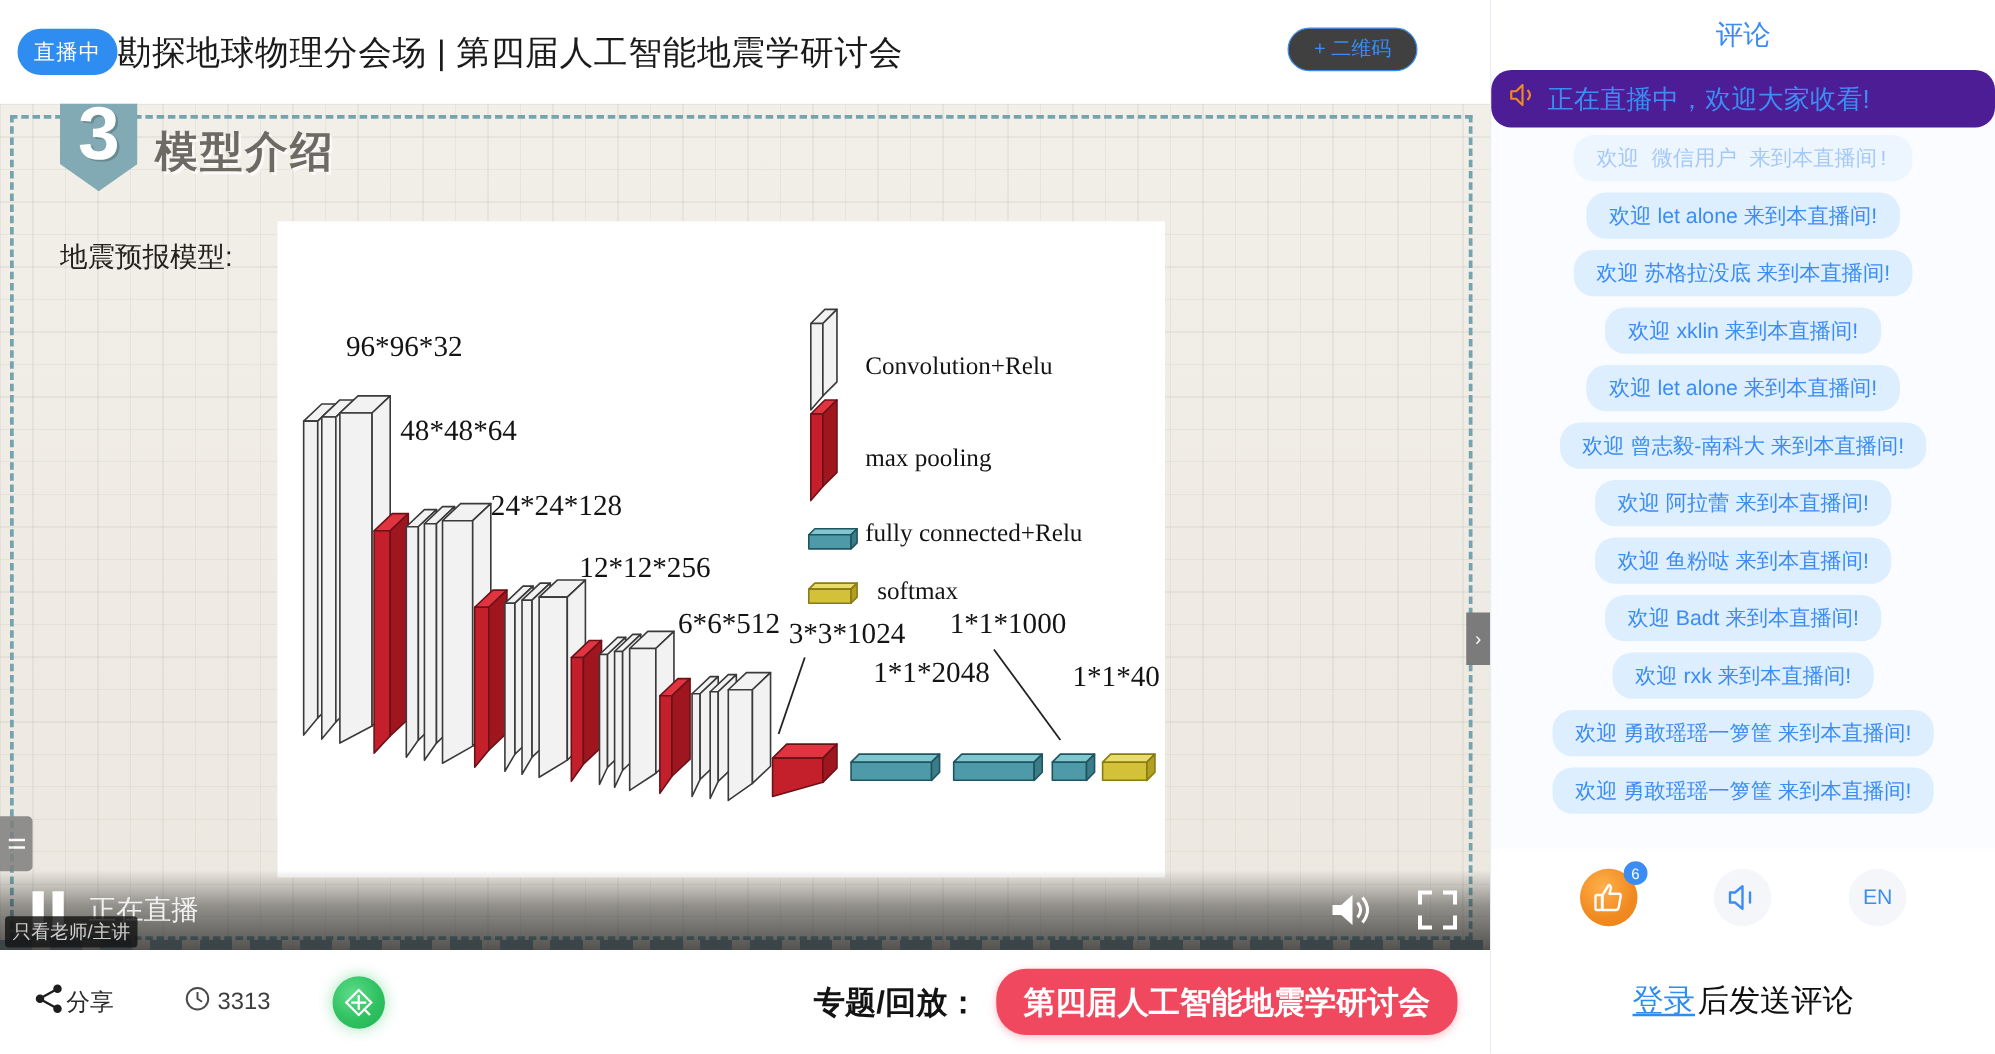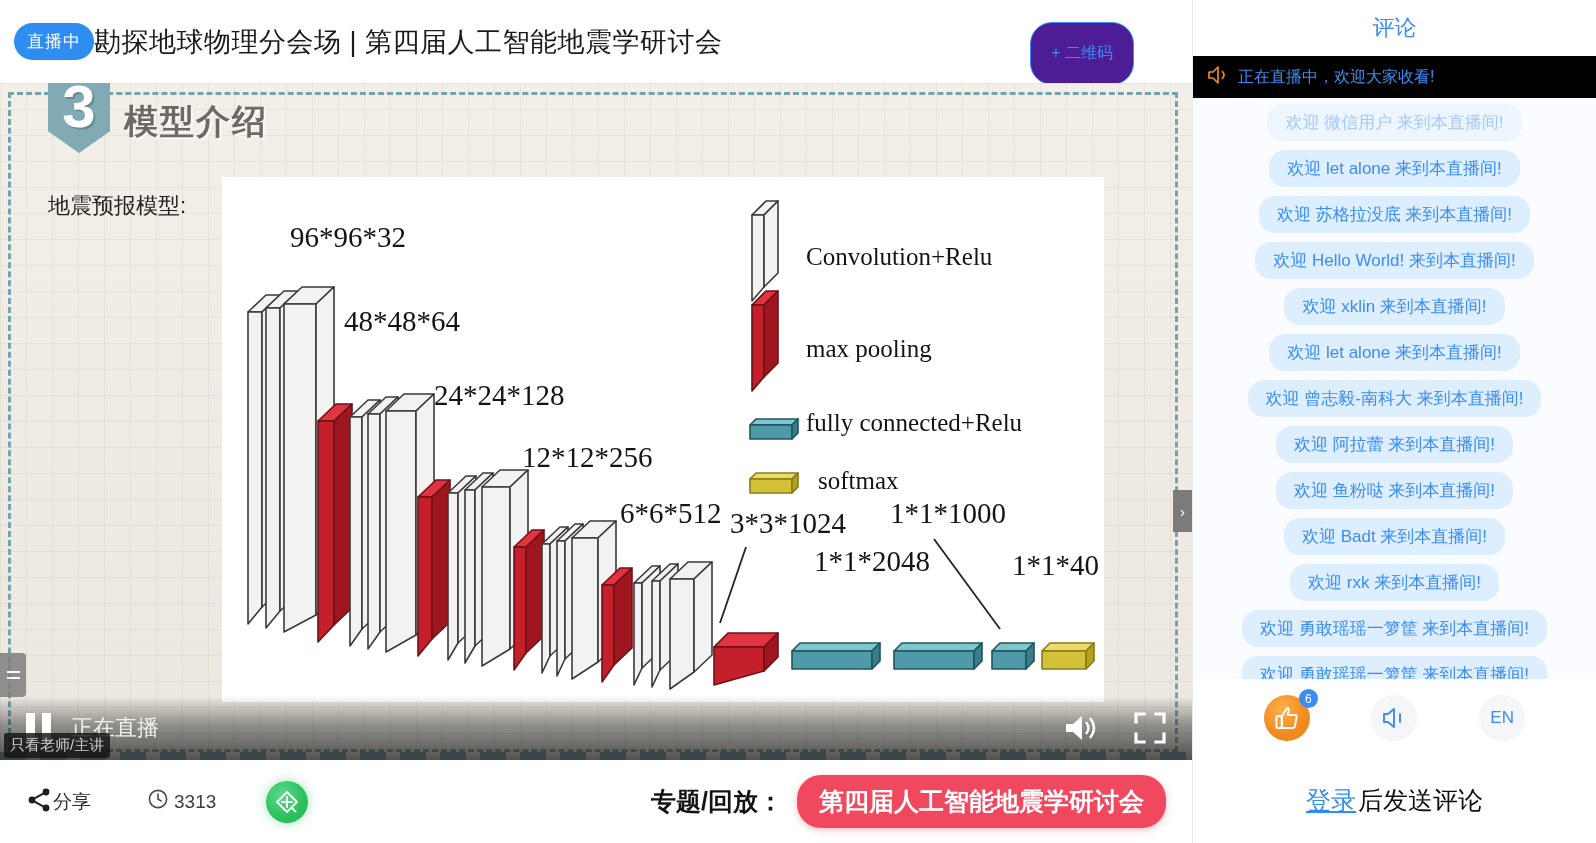--- a/index.html
+++ b/index.html
@@ -22,22 +22,22 @@
     background:#2f8cf0; color:#fff; font-size:17px; line-height:1;
     padding: 10px 13px; border-radius: 20px; letter-spacing:1px;
     white-space: nowrap; flex: none;
   }
   .header-title {
     font-size: 27px; color:#1b1b1b; letter-spacing: .5px;
     white-space: nowrap; font-weight: 400;
   }
   .qr-btn {
     position:absolute; right: 58px; top: 22px;
-    border: 1.6px solid #3b8cf3; color:#3b8cf3; background:#4c1d95;
-    border-radius: 22px; padding: 20px 20px; font-size: 16px;
+    border: 1.6px solid #3b8cf3; color:#3b8cf3; background:#404040;
+    border-radius: 22px; padding: 6px 20px; font-size: 16px;
     display:flex; align-items:center; gap:4px; cursor:pointer;
     white-space: nowrap;
   }
 
   
   .stage {
     position: relative; width: 1192px; height: 677px;
     background: #edeae4; overflow: hidden;
   }
   .slide {
@@ -63,21 +63,21 @@
   .slide-title {
     position:absolute; left: 124px; top: 16px;
     font-size: 34px; color:#6c6a63; font-weight:700; letter-spacing: 2px;
     text-shadow: 2px 2px 0 rgba(255,255,255,.7);
   }
   .slide-sub {
     position:absolute; left: 48px; top: 108px;
     font-size: 22px; color:#24211c; font-weight:400;
   }
   .figure {
-    position:absolute; left: 222px; top: 94px; width: 882px; height: 525px;
+    position:absolute; left: 222px; top: 94px; width: 710px; height: 525px;
     background:#fff;
   }
   .figure svg { display:block; width:100%; height:100%; }
 
   
   .edge-handle {
     position:absolute; left:0; top: 570px; width: 26px; height: 44px;
     background:#7f7f7f; border-radius: 0 4px 4px 0; opacity:.85;
     display:flex; flex-direction:column; gap:4px; align-items:center; justify-content:center;
   }
@@ -138,33 +138,33 @@
   .right-col {
     width: 404px; height: 843px; background:#fbfcff;
     border-left: 1px solid #e8ecf3; display:flex; flex-direction:column;
   }
   .cm-header {
     height: 56px; display:flex; align-items:center; justify-content:center;
     color:#3b8cf3; font-size:22px; background:#fff; flex:none;
   }
   .announce {
     display:flex; align-items:center; gap:9px; padding: 9px 14px;
-    background:#000000; color:#3b8cf3; font-size:16px; flex:none;
+    background:#4c1d95; color:#3b8cf3; font-size:21px; flex:none;border-radius:16px;
   }
   .cm-list {
     flex:1; overflow:hidden; padding: 6px 12px 10px;
     display:flex; flex-direction:column; align-items:center; gap:9px;
     position:relative;
   }
   .cm-pill {
     background:#ddeeff; color:#3b8cf3; font-size:17px;
     padding: 7px 18px; border-radius: 16px; white-space:nowrap;
     max-width: 100%;
   }
-  .cm-pill.first { opacity:.45; }
+  .cm-pill.first { opacity:.45;font-family:Liberation Mono, monospace; }
   .cm-actions {
     height: 78px; display:flex; align-items:center; justify-content:space-around;
     background:#fff; flex:none; padding: 0 40px;
   }
   .act-circle {
     width:46px; height:46px; border-radius:50%; display:flex;
     align-items:center; justify-content:center; cursor:pointer; position:relative;
   }
   .act-like { background: radial-gradient(circle at 40% 32%, #ffb04a 0%, #f08a20 60%, #ec8217 100%); }
   .act-plain { background:#f4f6fa; }
@@ -454,21 +454,20 @@
           <path d="M15 6 Q19 10 15 14" stroke="#f08a20" stroke-width="1.7" fill="none"></path>
         </svg>
       </span>
       <span>正在直播中，欢迎大家收看!</span>
     </div>
 
     <div class="cm-list">
       <div class="cm-pill first">欢迎 微信用户 来到本直播间!</div>
       <div class="cm-pill">欢迎 let alone 来到本直播间!</div>
       <div class="cm-pill">欢迎 苏格拉没底 来到本直播间!</div>
-      <div class="cm-pill">欢迎 Hello World!  来到本直播间!</div>
       <div class="cm-pill">欢迎 xklin 来到本直播间!</div>
       <div class="cm-pill">欢迎 let alone 来到本直播间!</div>
       <div class="cm-pill">欢迎 曾志毅-南科大 来到本直播间!</div>
       <div class="cm-pill">欢迎 阿拉蕾 来到本直播间!</div>
       <div class="cm-pill">欢迎 鱼粉哒 来到本直播间!</div>
       <div class="cm-pill">欢迎 Badt 来到本直播间!</div>
       <div class="cm-pill">欢迎 rxk 来到本直播间!</div>
       <div class="cm-pill">欢迎 勇敢瑶瑶一箩筐 来到本直播间!</div>
       <div class="cm-pill">欢迎 勇敢瑶瑶一箩筐 来到本直播间!</div>
 

